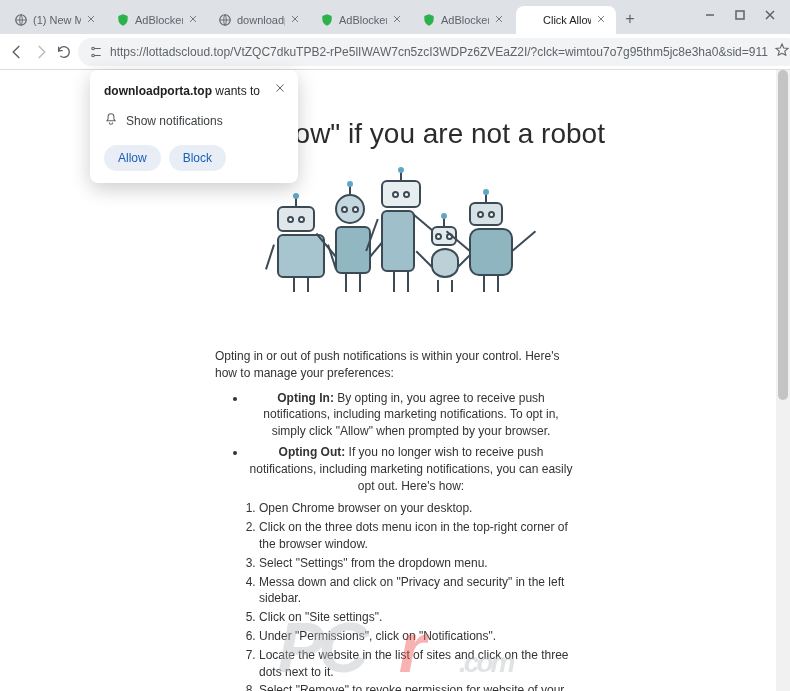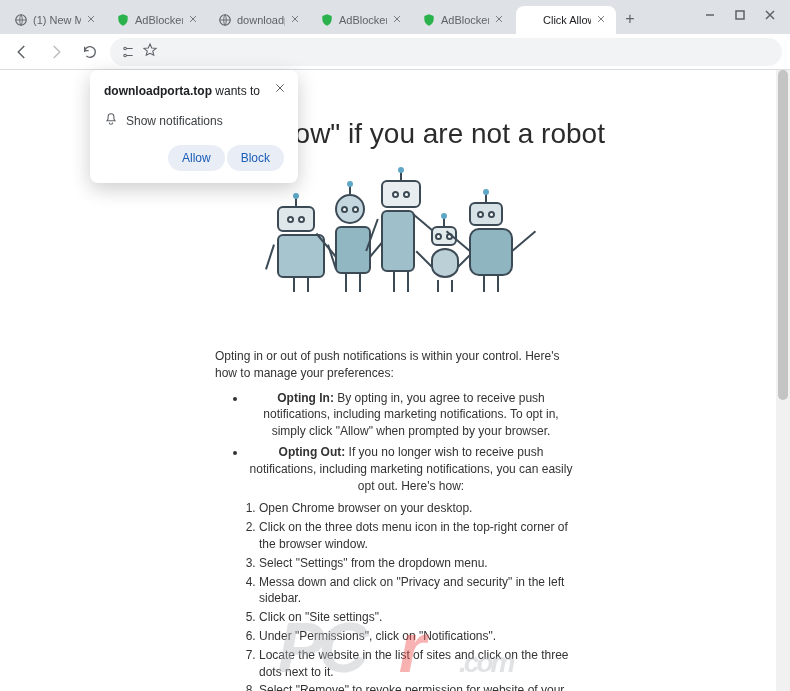--- a/index.html
+++ b/index.html
@@ -219,21 +219,21 @@
     position: absolute; top: 10px; right: 10px;
     width: 14px; height: 14px;
     color: #5f6368; cursor: pointer;
   }
   .perm-row {
     display: flex; align-items: center; gap: 8px;
     font-size: 12px; color: #3c4043;
     margin-bottom: 16px;
   }
   .perm-buttons {
-    display: flex; justify-content: flex-end; gap: 2px;
+    display: flex; gap: 8px;
   }
   .perm-buttons button {
     border: none;
     background: #e9eef6;
     color: #1a5db9;
     font-size: 12px;
     padding: 6px 14px;
     border-radius: 18px;
     cursor: pointer;
     font-family: inherit;
@@ -389,20 +389,21 @@
   </div>
 
   <div class="omnibox">
     <span class="secure">
       <svg width="14" height="14" viewBox="0 0 24 24">
         <circle cx="7" cy="6" r="2.2" fill="none" stroke="#5f6368" stroke-width="1.8"></circle>
         <circle cx="7" cy="18" r="2.2" fill="none" stroke="#5f6368" stroke-width="1.8"></circle>
         <path d="M9 6h11M9 18h11" stroke="#5f6368" stroke-width="1.8"></path>
       </svg>
     </span>
+    <span class="url">https://lottadscloud.top/VtZQC7dkuTPB2-rPe5lIWAW7cn5zcI3WDPz6ZVEaZ2I/?clck=wimtou7o7g95thm5jc8e3ha0&amp;sid=911</span>
     <span class="star">
       <svg width="16" height="16" viewBox="0 0 24 24">
           <path d="M12 3l2.6 6 6.4.5-4.9 4.3 1.6 6.2L12 17l-5.7 3 1.6-6.2L3 9.5l6.4-.5L12 3z" fill="none" stroke="#5f6368" stroke-width="1.6"></path>
         </svg>
     </span>
   </div>
 
 </div>
 
 <div class="viewport">

